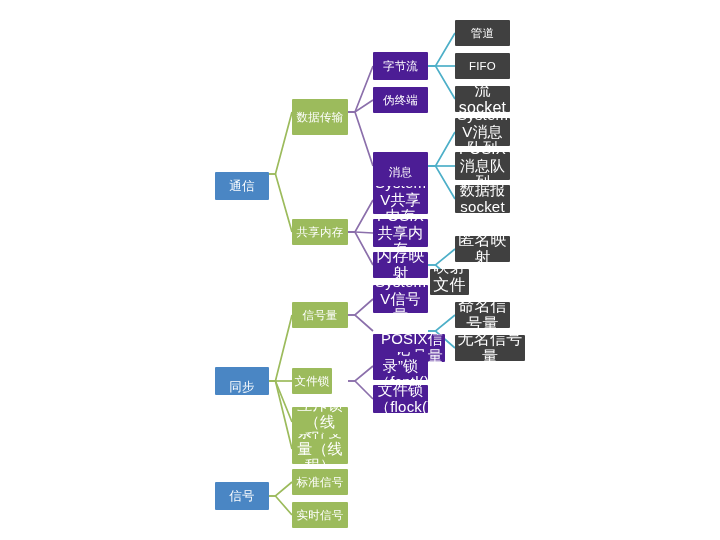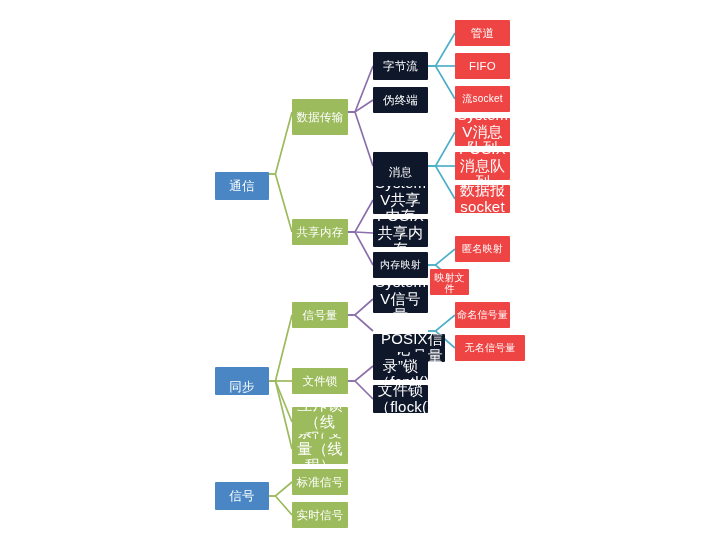--- a/index.html
+++ b/index.html
@@ -39,23 +39,23 @@
     letter-spacing: 0.2px;
     border-radius: 1px;
     overflow: hidden;
   }
   .node span {
     display: block;
     width: 100%;
   }
   .lvl1 { background: #4a86c4; font-size: 12.5px; }
   .lvl2 { background: #9cbb5c; font-size: 11.5px; }
-  .lvl3 { background: #0f172a; font-size: 11.5px; }
-  .lvl4 { background: #ef4444; font-size: 11.5px; }
-  .small { font-size: 10px; }
+  .lvl3 { background: #4c1d95; font-size: 11.5px; }
+  .lvl4 { background: #404040; font-size: 11.5px; }
+  .small { font-size: 16px; }
   .tiny  { font-size: 15px; }
 </style>
 </head>
 <body>
 
 <div id="canvas">
   <svg id="edges" viewBox="0 0 720 540" width="720" height="540">
       <polyline points="269,174 275.44,174 292,112" fill="none" stroke="#9cbb5c" stroke-width="1.7"></polyline>
       <polyline points="269,174 275.44,174 292,232" fill="none" stroke="#9cbb5c" stroke-width="1.7"></polyline>
       <polyline points="269,381 275.44,381 292,315" fill="none" stroke="#9cbb5c" stroke-width="1.7"></polyline>
@@ -97,21 +97,21 @@
       </div>
       <div class="node lvl2" style="left: 292px; top: 99px; width: 56px; height: 36px;">
         <span>数据传输</span>
       </div>
       <div class="node lvl2" style="left: 292px; top: 219px; width: 56px; height: 26px;">
         <span>共享内存</span>
       </div>
       <div class="node lvl2" style="left: 292px; top: 302px; width: 56px; height: 26px;">
         <span>信号量</span>
       </div>
-      <div class="node lvl2" style="left: 292px; top: 368px; width: 56px; height: 26px; align-items: center;">
+      <div class="node lvl2" style="left: 292px; top: 368px; width: 40px; height: 26px; align-items: center;">
         <span>文件锁</span>
       </div>
       <div class="node lvl2 tiny" style="left: 292px; top: 407px; width: 56px; height: 30px;">
         <span>互斥锁（线程）</span>
       </div>
       <div class="node lvl2 tiny" style="left: 292px; top: 434px; width: 56px; height: 30px;">
         <span>条件变量（线程）</span>
       </div>
       <div class="node lvl2" style="left: 292px; top: 469px; width: 56px; height: 26px;">
         <span>标准信号</span>

